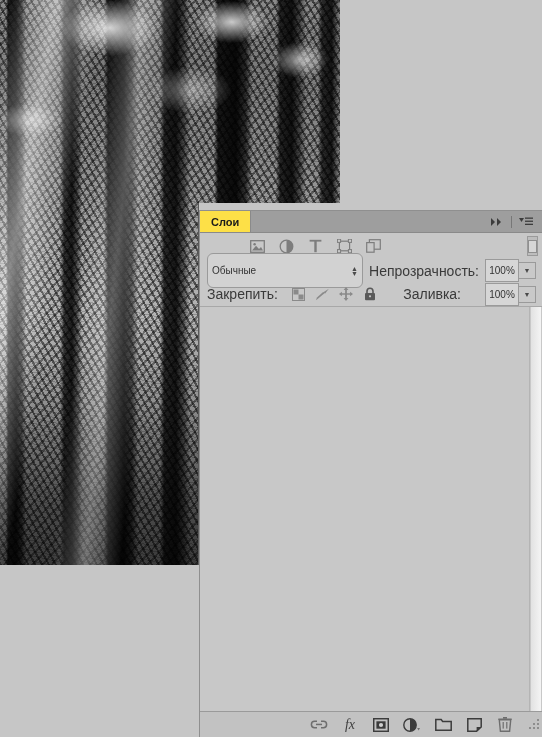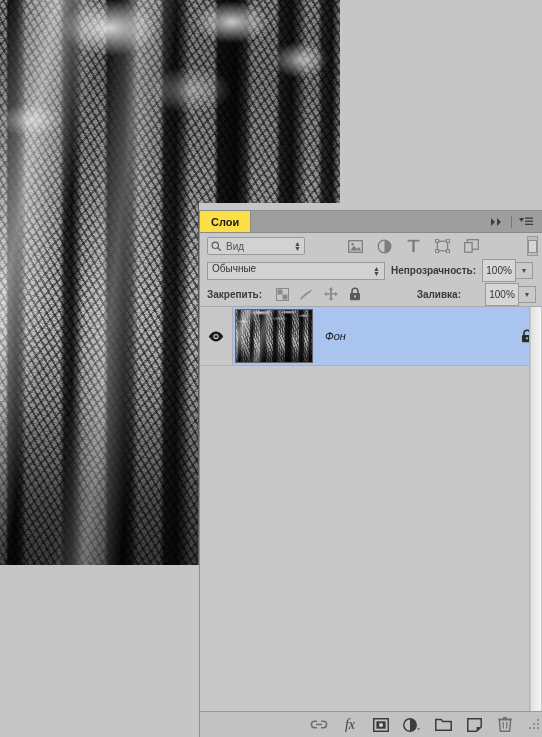--- a/index.html
+++ b/index.html
@@ -193,36 +193,35 @@
   
   .blend-row {
     height: 23px;
     flex: none;
     display: flex;
     align-items: center;
     padding: 0 6px 0 7px;
     gap: 6px;
   }
   .blend-select {
-    width: 178px; height: 18px;
+    width: 178px; height: 35px;
     background: #d2d2d2;
     border: 1px solid #9a9a9a;
-    border-radius: 0;
-    box-sizing: border-box;
-    display: flex; 
+    border-radius: 6px;
+    box-sizing: border-box;
+    display: flex; align-items: center;
     padding: 0 4px;
     font-size: 10px;
     color: #333;
   }
   .blend-select .lbl { flex: 1; }
   .field-label {
-    font-size: 10px;
+    font-size: 14px;
     color: #3a3a3a;
     white-space: nowrap;
-    font-weight: bold;
   }
   .num-field {
     width: 34px; height: 23px;
     background: #d6d6d6;
     border: 1px solid #9a9a9a;
     box-sizing: border-box;
     font-size: 10px;
     color: #333;
     display: flex; align-items: center; justify-content: center;
   }
@@ -374,33 +373,20 @@
           <path d="M0 2 L5 2 L2.5 6 Z" fill="#3c3c3c"></path>
           <rect x="6" y="1.5" width="8" height="1.3" fill="#3c3c3c"></rect>
           <rect x="6" y="4.6" width="8" height="1.3" fill="#3c3c3c"></rect>
           <rect x="6" y="7.7" width="8" height="1.3" fill="#3c3c3c"></rect>
         </svg>
       </div>
     </div>
   </div>
 
   <div class="filter-row">
-    <div class="filter-select">
-      <span>
-        <svg width="11" height="11" viewBox="0 0 11 11">
-          <circle cx="4.3" cy="4.3" r="3.2" fill="none" stroke="#5e5e5e" stroke-width="1.2"></circle>
-          <line x1="6.6" y1="6.6" x2="9.8" y2="9.8" stroke="#5e5e5e" stroke-width="1.3"></line>
-        </svg>
-      </span>
-      <span class="lbl">Вид</span>
-      <span class="spin">
-        <span>▲</span>
-        <span>▼</span>
-      </span>
-    </div>
 
     <div class="filter-icons">
       <div class="ficon">
         <svg width="15" height="13" viewBox="0 0 15 13">
           <rect x="0.7" y="0.7" width="13.6" height="11.6" fill="none" stroke="#7d7d7d" stroke-width="1.3"></rect>
           <circle cx="4.6" cy="4.2" r="1.2" fill="#7d7d7d"></circle>
           <path d="M2 10.5 L6 5.8 L9 9 L11 7 L13 10.5 Z" fill="#7d7d7d"></path>
         </svg>
       </div>
       <div class="ficon">
@@ -484,44 +470,20 @@
     <span style="margin-left:auto;display:flex;align-items:center;gap:24px;">
       <span class="field-label">Заливка:</span>
       <span class="num-group">
         <span class="num-field">100%</span>
         <span class="num-drop">▼</span>
       </span>
     </span>
   </div>
 
   <div class="layer-list">
-    <div class="layer-row">
-      <div class="eye-cell">
-        <span>
-          <svg width="16" height="11" viewBox="0 0 16 11">
-            <path d="M8 0.6 C3.6 0.6 0.8 5.5 0.8 5.5 C0.8 5.5 3.6 10.4 8 10.4 C12.4 10.4 15.2 5.5 15.2 5.5 C15.2 5.5 12.4 0.6 8 0.6 Z" fill="#1a1a1a"></path>
-            <circle cx="8" cy="5.5" r="2.6" fill="#d8d8d8"></circle>
-            <circle cx="8" cy="5.5" r="1.5" fill="#1a1a1a"></circle>
-          </svg>
-        </span>
-      </div>
-      <div class="thumb">
-        <div class="photo-inner"></div>
-      </div>
-      <div class="layer-name">Фон</div>
-      <div class="layer-lock">
-        <span>
-          <svg width="12" height="14" viewBox="0 0 12 14">
-            <path d="M3 6 V4.2 A3 3 0 0 1 9 4.2 V6" fill="none" stroke="#2b2b2b" stroke-width="1.6"></path>
-            <rect x="1" y="6" width="10" height="7.2" rx="1" fill="#2b2b2b"></rect>
-            <circle cx="6" cy="9.3" r="1.1" fill="#aac4f0"></circle>
-          </svg>
-        </span>
-      </div>
-    </div>
     <div class="list-scrollbar">
       <div class="track"></div>
     </div>
   </div>
 
   <div class="panel-footer">
     <div class="fbtn">
       <svg width="18" height="11" viewBox="0 0 18 11">
         <path d="M7 2.3 H4.6 A3.2 3.2 0 0 0 4.6 8.7 H7" fill="none" stroke="#6e6e6e" stroke-width="1.5"></path>
         <path d="M11 2.3 H13.4 A3.2 3.2 0 0 1 13.4 8.7 H11" fill="none" stroke="#6e6e6e" stroke-width="1.5"></path>

